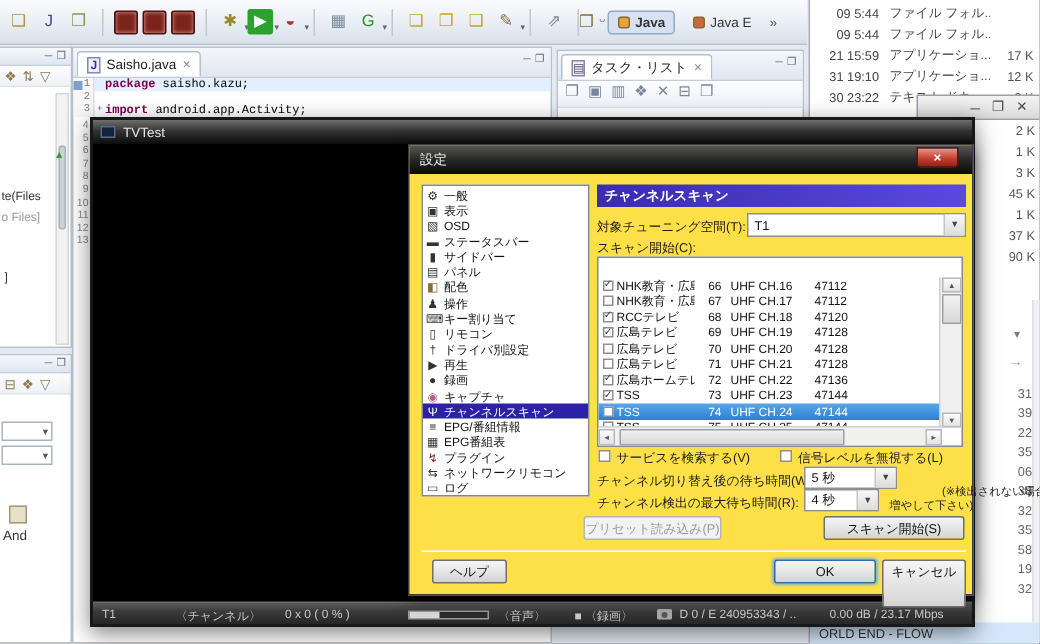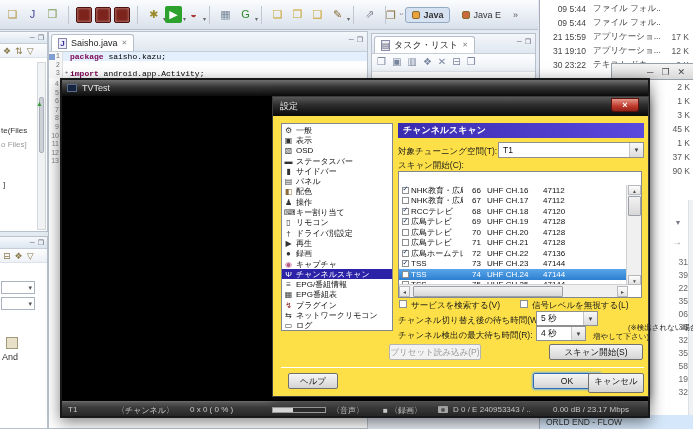--- a/index.html
+++ b/index.html
@@ -672,17 +672,17 @@
     </div>
     <span class="note" style="left:320px; top:226px;margin-left:35px;">(※検出されない場合</span>
     <span class="note" style="left:320px; top:235px;">増やして下さい)</span>
 
     <div class="btn disabled" style="left:116px; top:247px; width:92px; height:16px; line-height:15px;">プリセット読み込み(P)</div>
     <div class="btn" style="left:276px; top:247px; width:94px; height:16px; line-height:15px;">スキャン開始(S)</div>
 
     <div class="hsep"></div>
 
     <div class="btn" style="left:15px; top:276px; width:50px; height:16px; line-height:15px;">ヘルプ</div>
-    <div class="btn default" style="left:260px; top:276px; width:68px; height:16px; line-height:15px;text-align:center;">OK</div>
-    <div class="btn" style="left:315px; top:276px; width:56px; height:20px; line-height:15px;">キャンセル</div>
+    <div class="btn default" style="left:243px; top:276px; width:68px; height:16px; line-height:15px;text-align:center;">OK</div>
+    <div class="btn" style="left:315px; top:276px; width:56px; height:32px; line-height:15px;">キャンセル</div>
   </div>
 
 </div>
 
 </body></html>

